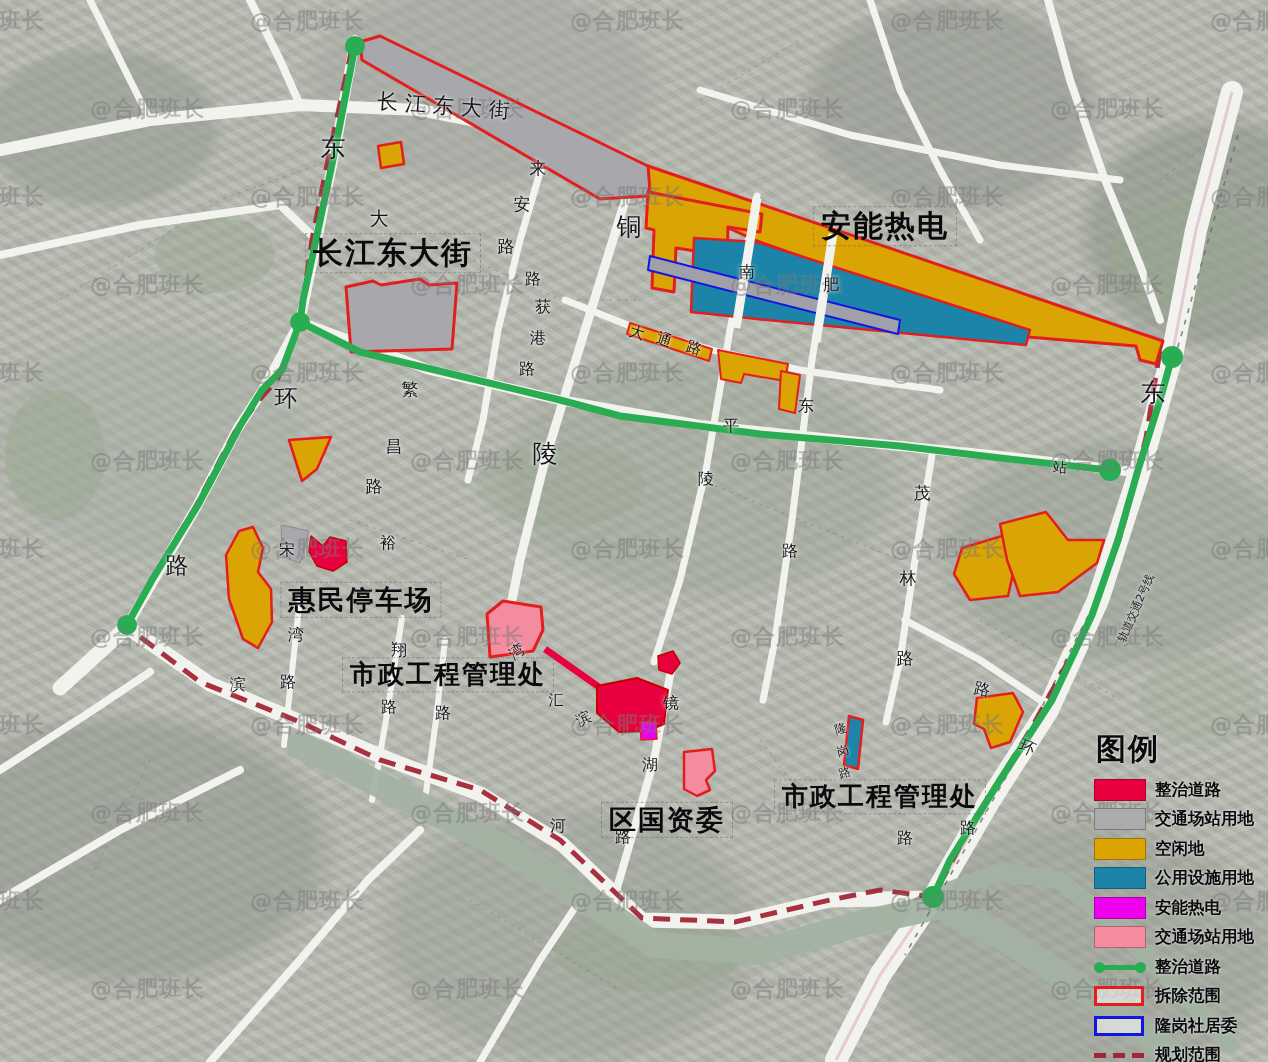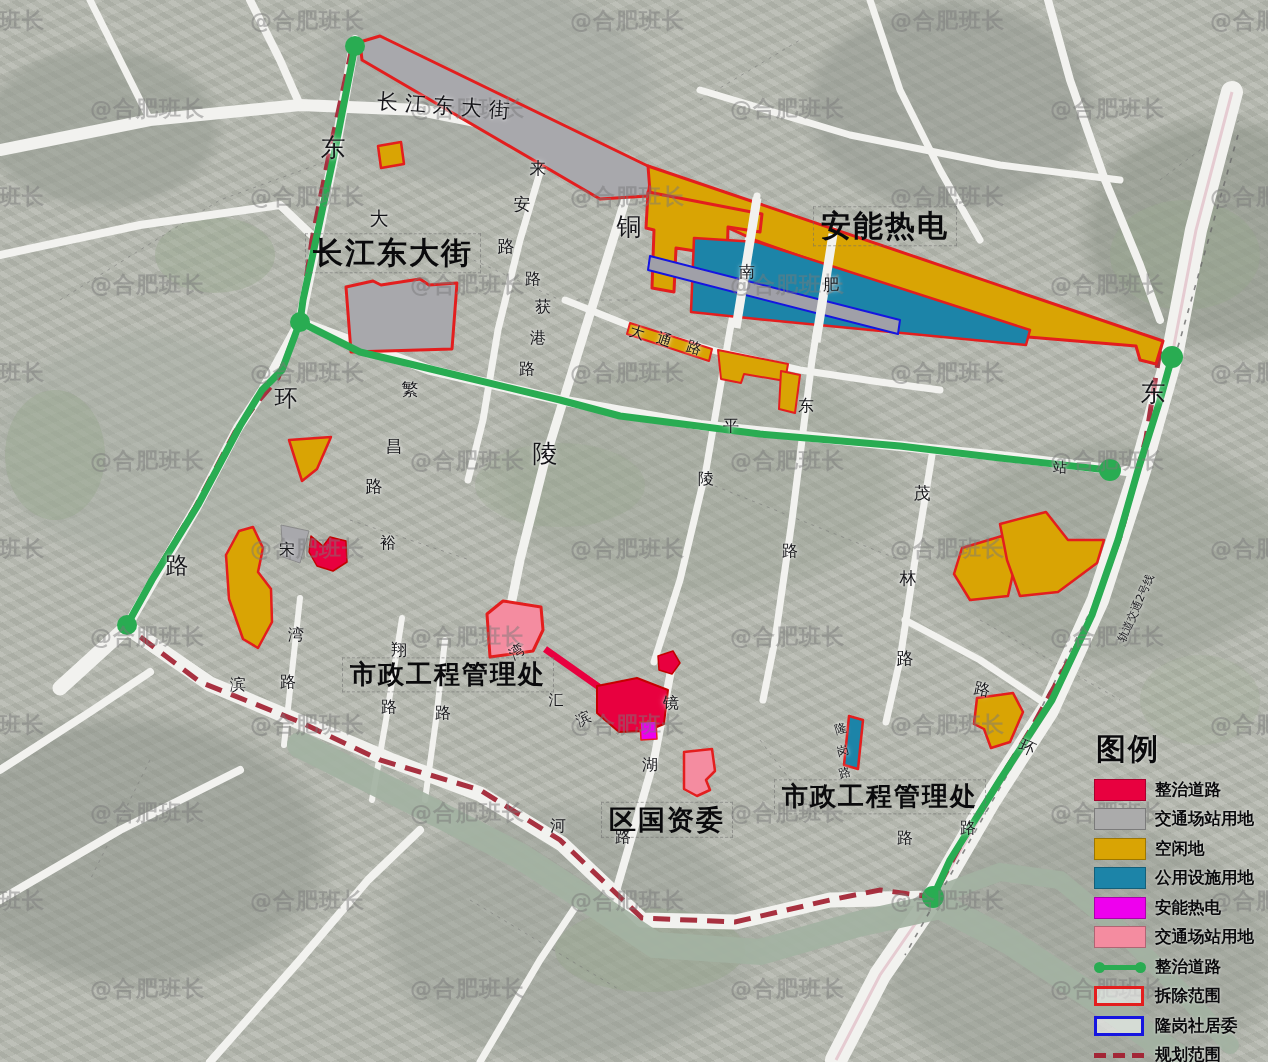--- a/index.html
+++ b/index.html
@@ -269,20 +269,21 @@
       <div class="road-label" style="left: 968px; top: 828px; font-size: 16px; transform: translate(-50%, -50%);">路</div>
       <div class="road-label" style="left: 905px; top: 838px; font-size: 16px; transform: translate(-50%, -50%);">路</div>
       <div class="road-label" style="left: 1060px; top: 468px; font-size: 14px; transform: translate(-50%, -50%);">站</div>
       <div class="road-label" style="left: 1153px; top: 392px; font-size: 25px; transform: translate(-50%, -50%);">东</div>
       <div class="road-label" style="left: 841px; top: 729px; font-size: 12px; transform: translate(-50%, -50%) rotate(-15deg);">隆</div>
       <div class="road-label" style="left: 843px; top: 751px; font-size: 12px; transform: translate(-50%, -50%) rotate(-15deg);">岗</div>
       <div class="road-label" style="left: 845px; top: 773px; font-size: 12px; transform: translate(-50%, -50%) rotate(-15deg);">路</div>
       <div class="road-label" style="left: 1136px; top: 608px; font-size: 11px; transform: translate(-50%, -50%) rotate(-66deg);">轨道交通2号线</div>
       <div class="area-label" style="left: 393px; top: 253px; font-size: 30px;">长江东大街</div>
       <div class="area-label" style="left: 885px; top: 226px; font-size: 30px;">安能热电</div>
+      <div class="area-label" style="left: 361px; top: 600px; font-size: 27px;">惠民停车场</div>
       <div class="area-label" style="left: 448px; top: 675px; font-size: 26px;">市政工程管理处</div>
       <div class="area-label" style="left: 667px; top: 820px; font-size: 27px;">区国资委</div>
       <div class="area-label" style="left: 880px; top: 797px; font-size: 26px;">市政工程管理处</div>
     </div>
 
   <div class="legend">
     <div class="legend-title">图例</div>
     <div id="legend-items">
         <div class="legend-row">
           <div class="legend-swatch">

